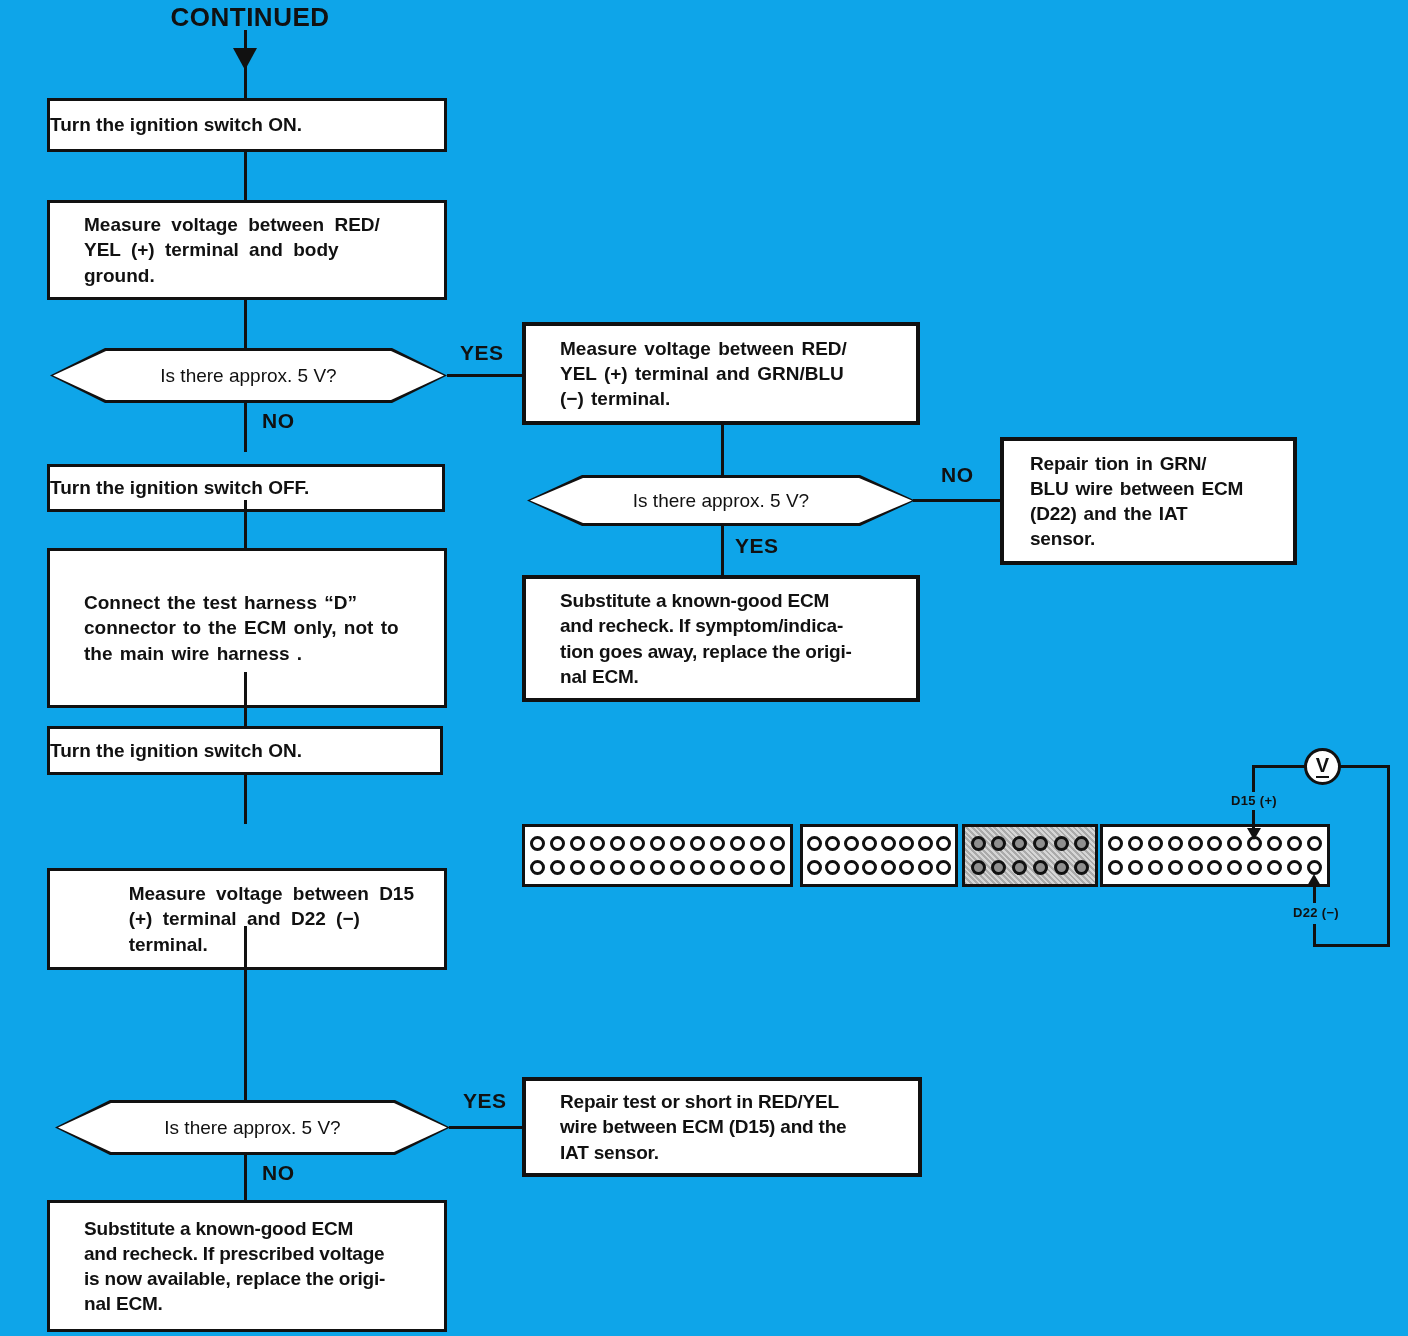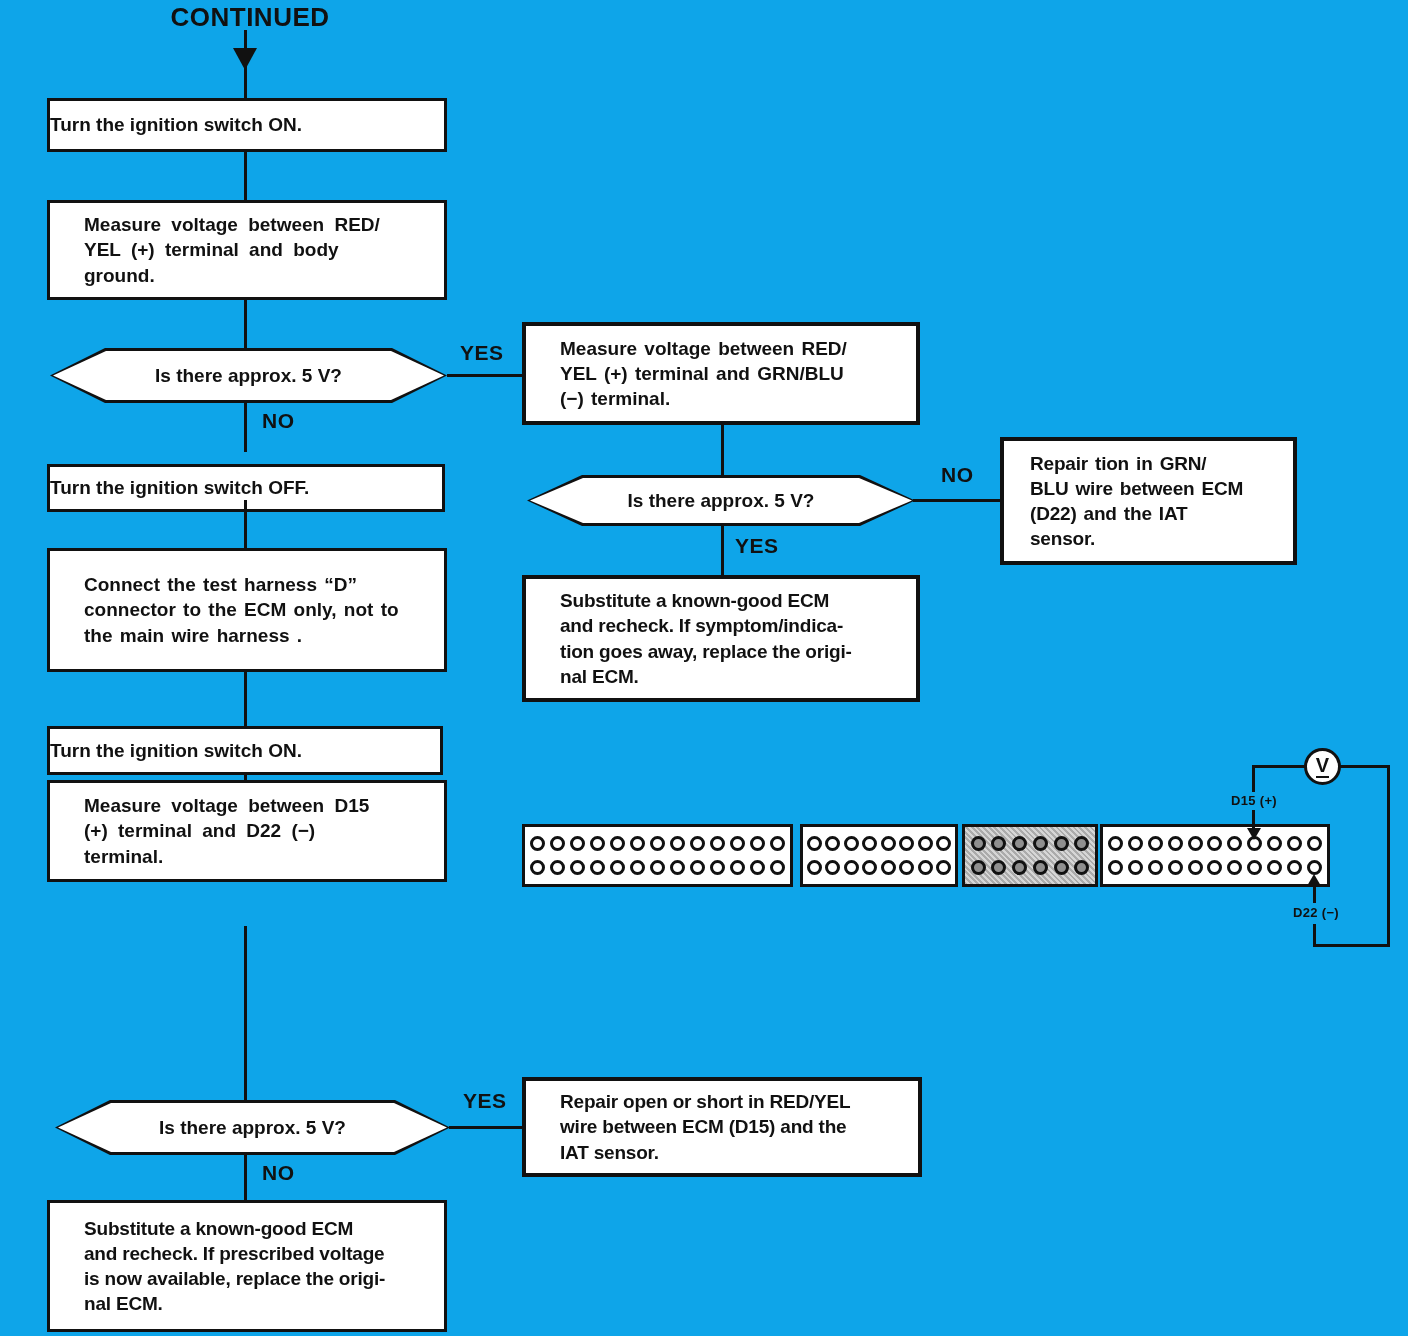--- a/index.html
+++ b/index.html
@@ -19,21 +19,21 @@
   .spread{ word-spacing:5px; }
   .spread-sm{ word-spacing:2px; }
   .heavy{ letter-spacing:-0.2px; }
   .vline,.hline{ position:absolute; background:#111; }
   .hex{ position:absolute; }
   .hex .hex-outer{ position:absolute; inset:0; background:#111;
     clip-path:polygon(0 50%,55px 0,calc(100% - 55px) 0,100% 50%,calc(100% - 55px) 100%,55px 100%); }
   .hex .hex-inner{ position:absolute; inset:3px; background:#fff;
     clip-path:polygon(0 50%,53px 0,calc(100% - 53px) 0,100% 50%,calc(100% - 53px) 100%,53px 100%); }
   .hex .hex-label{ position:absolute; inset:0; display:flex; align-items:center; justify-content:center;
-    font-weight:700; font-size:19px; }
+    font-weight:400; font-size:19px; }
   .ynlab{ position:absolute; font-weight:700; font-size:21px; letter-spacing:0.5px; }
   .title{ position:absolute; font-weight:700; font-size:26px; letter-spacing:0.5px; text-align:center; }
   .arrow-down{ position:absolute; width:0; height:0;
     border-left:12px solid transparent; border-right:12px solid transparent; border-top:22px solid #111; }
   .sm-arrow-down{ position:absolute; width:0; height:0;
     border-left:7px solid transparent; border-right:7px solid transparent; border-top:12px solid #111; }
   .sm-arrow-up{ position:absolute; width:0; height:0;
     border-left:7px solid transparent; border-right:7px solid transparent; border-bottom:12px solid #111; }
   
   .connector{ position:absolute; left:522px; top:824px; width:808px; height:63px; }
@@ -81,35 +81,35 @@
   <div class="ynlab" style="left:460px; top:341px;">YES</div>
   <div class="vline" style="left:244px; top:403px; width:3px; height:49px;"></div>
   <div class="ynlab" style="left:262px; top:409px;">NO</div>
 
   <div class="box center" style="left:47px; top:464px; width:398px; height:48px;">
     <span class="txt">Turn the ignition switch OFF.</span>
   </div>
 
   <div class="vline" style="left:244px; top:500px; width:3px; height:48px;"></div>
 
-  <div class="box lefttext" style="left:47px; top:548px; width:400px; height:124px;">
+  <div class="box lefttext" style="left:47px; top:548px; width:400px; height:160px;">
     <span class="txt spread-sm">Connect the test harness “D”
 connector to the ECM only, not to
 the main wire harness .</span>
   </div>
 
   <div class="vline" style="left:244px; top:672px; width:3px; height:54px;"></div>
 
   <div class="box center" style="left:47px; top:726px; width:396px; height:49px;">
     <span class="txt">Turn the ignition switch ON.</span>
   </div>
 
   <div class="vline" style="left:244px; top:775px; width:3px; height:49px;"></div>
 
-  <div class="box lefttext" style="left:47px; top:780px; width:400px; height:102px;">
+  <div class="box lefttext" style="left:47px; top:868px; width:400px; height:102px;justify-content:flex-end;">
     <span class="txt spread">Measure voltage between D15
 (+) terminal and D22 (−)
 terminal.</span>
   </div>
 
   <div class="vline" style="left:244px; top:926px; width:3px; height:176px;"></div>
 
   <div class="hex" style="left:55px; top:1100px; width:395px; height:55px;">
     <div class="hex-outer"></div>
     <div class="hex-inner"></div>
@@ -153,21 +153,21 @@
   </div>
 
   <div class="box lefttext" style="left:522px; top:575px; width:398px; height:127px; border-width:4px;">
     <span class="txt heavy">Substitute a known-good ECM
 and recheck. If symptom/indica-
 tion goes away, replace the origi-
 nal ECM.</span>
   </div>
 
   <div class="box lefttext" style="left:522px; top:1077px; width:400px; height:100px; border-width:4px;">
-    <span class="txt heavy">Repair open or short in RED/YEL
+    <span class="txt heavy">Repair test or short in RED/YEL
 wire between ECM (D15) and the
 IAT sensor.</span>
   </div>
 
   <div class="connector">
       <div class="seg" style="left: 0px; width: 271px;">
         <div class="pinrow">
           <span class="pin"></span>
           <span class="pin"></span>
           <span class="pin"></span>

